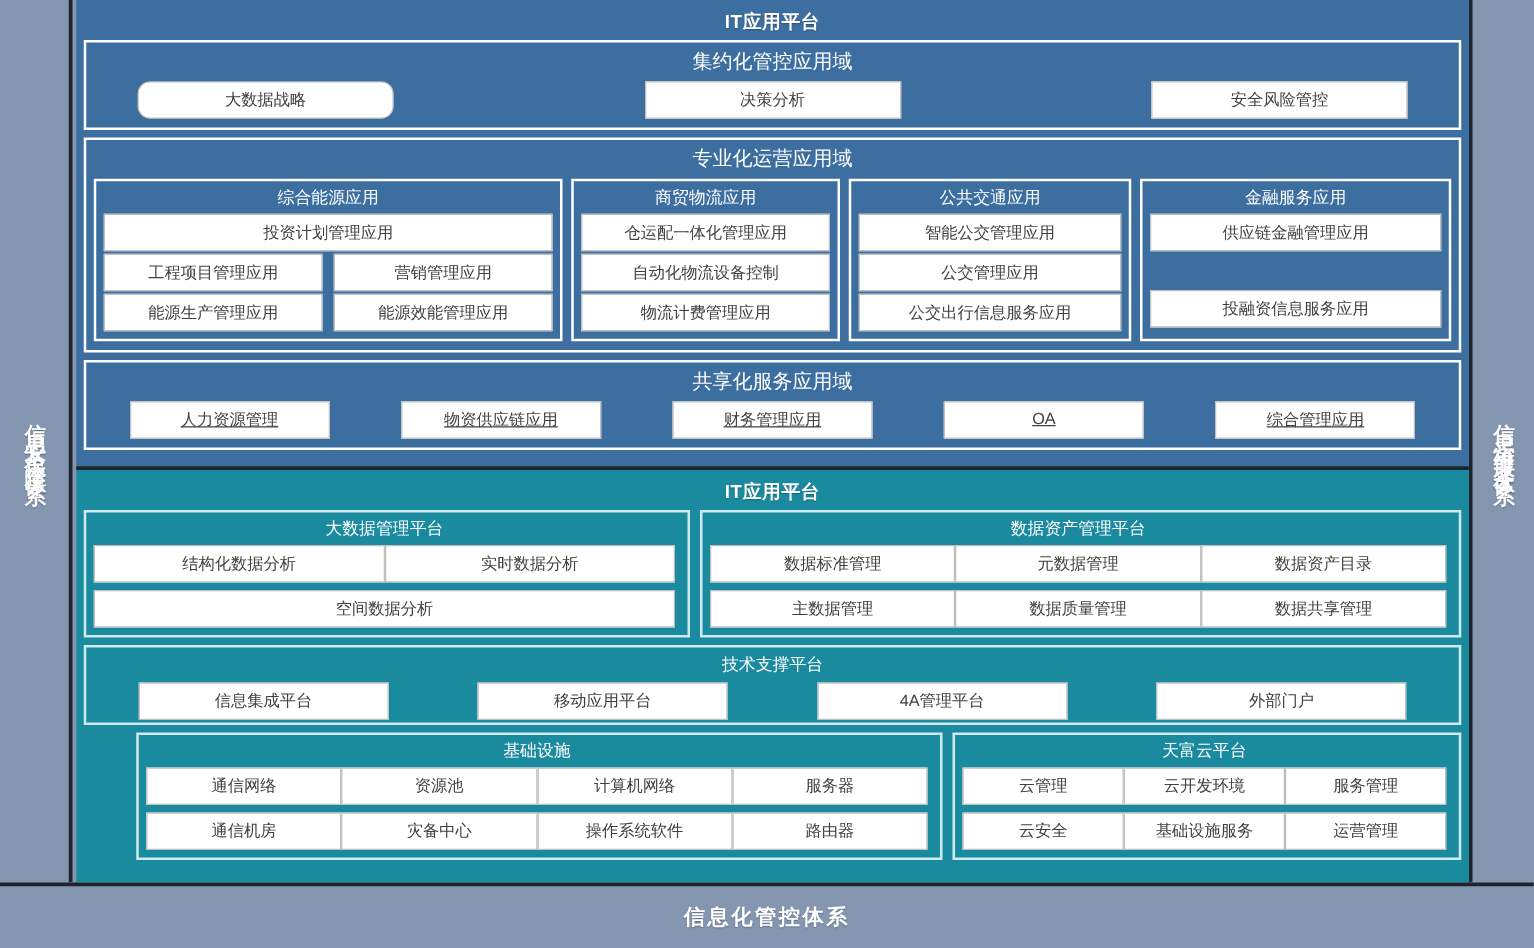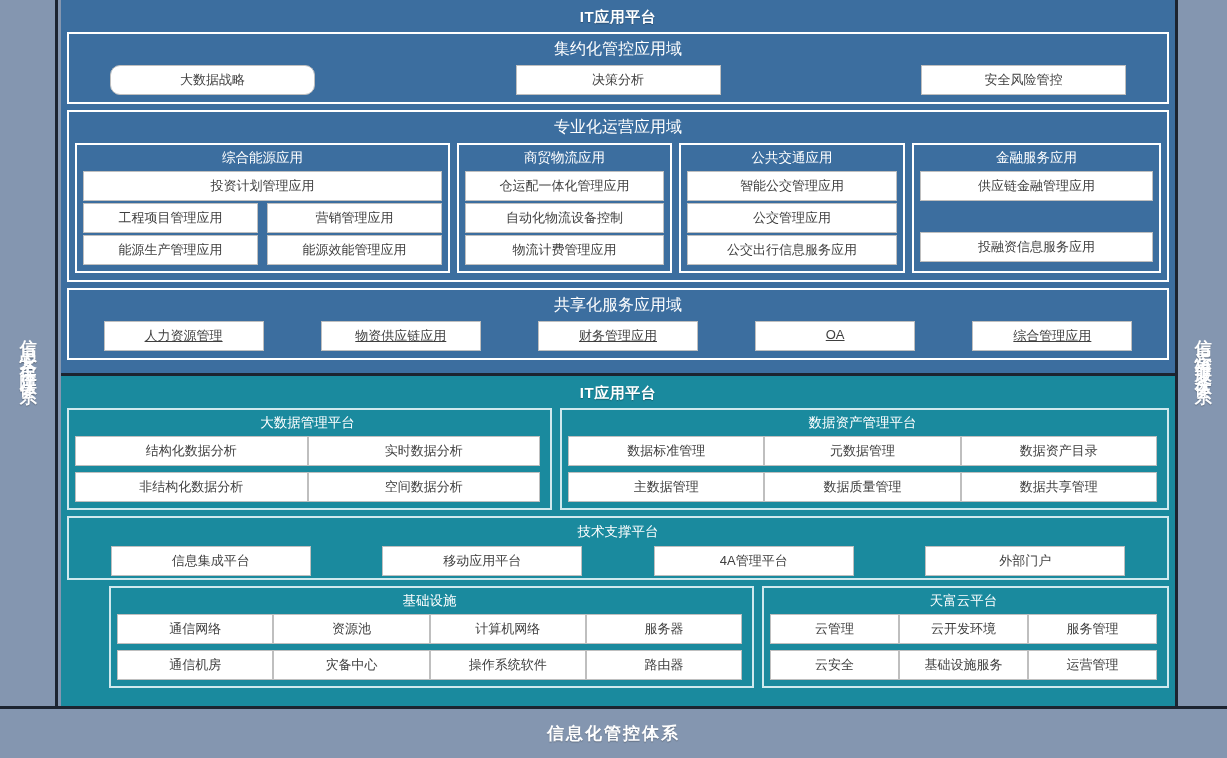--- a/index.html
+++ b/index.html
@@ -262,21 +262,20 @@
         <div class="tgroup-row">
 
           <div class="tgroup g-bigdata">
             <div class="tgroup-title">大数据管理平台</div>
             <div class="tgrid">
               <div class="trow">
                 <div class="chip">结构化数据分析</div>
                 <div class="chip">实时数据分析</div>
               </div>
               <div class="trow">
-                <div class="chip">非结构化数据分析</div>
                 <div class="chip">空间数据分析</div>
               </div>
             </div>
           </div>
 
           <div class="tgroup g-asset">
             <div class="tgroup-title">数据资产管理平台</div>
             <div class="tgrid">
               <div class="trow">
                 <div class="chip">数据标准管理</div>

